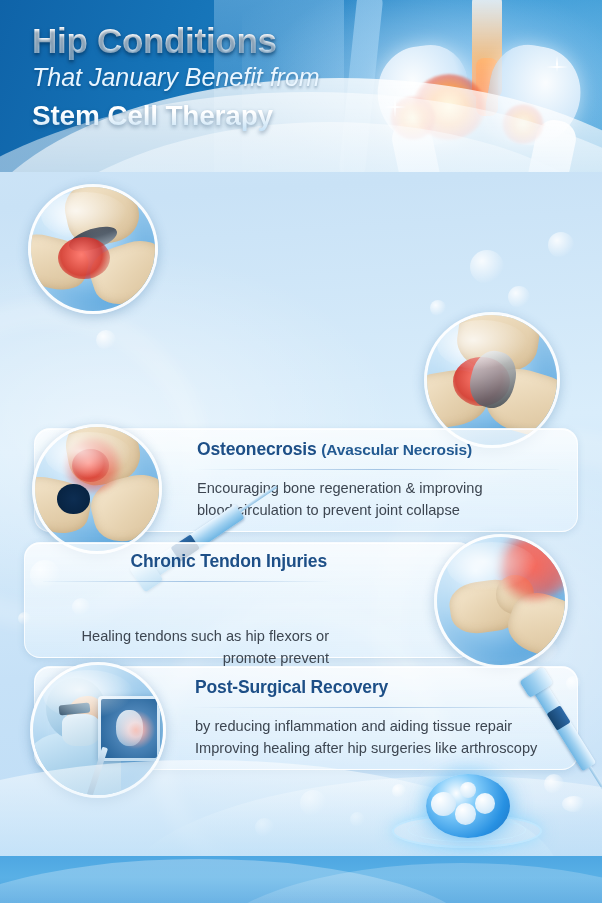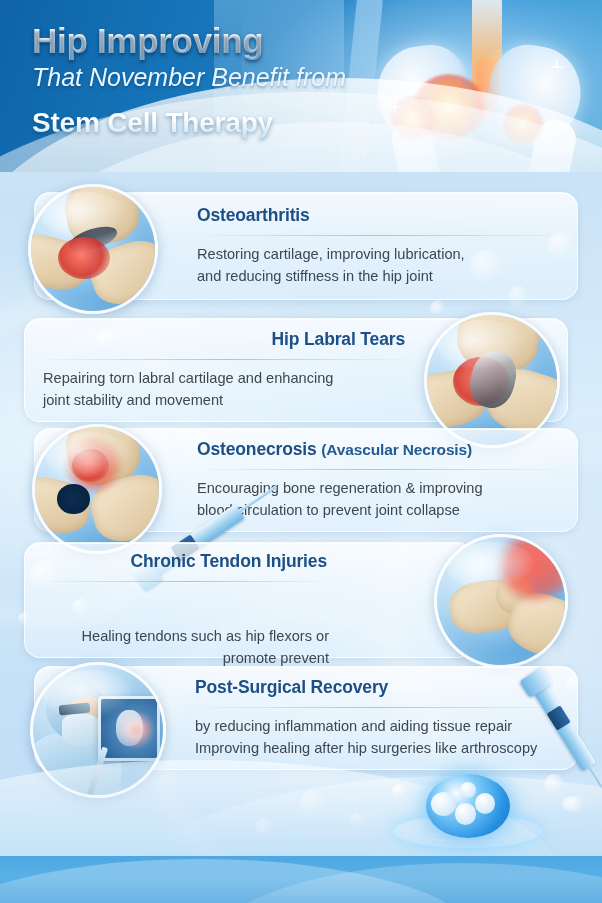--- a/index.html
+++ b/index.html
@@ -62,21 +62,21 @@
     -webkit-background-clip:text; background-clip:text; color:transparent;
     text-shadow:0 2px 3px rgba(4,48,88,.45);
     filter:drop-shadow(0 2px 2px rgba(4,48,88,.35));
   }
   .t-line2{
     font-size:25px; font-style:italic; font-weight:400; color:#eaf6ff;
     line-height:1.35; margin-top:1px;
     text-shadow:0 2px 3px rgba(4,48,88,.40);
   }
   .t-line3{
-    font-size:28px; font-weight:700; letter-spacing:-.2px; line-height:1.2; margin-top:11px;
+    font-size:28px; font-weight:700; letter-spacing:-.2px; line-height:1.2; margin-top:4px;
     background:linear-gradient(180deg,#ffffff 40%, #c2e0f6 100%);
     -webkit-background-clip:text; background-clip:text; color:transparent;
     filter:drop-shadow(0 2px 2px rgba(4,48,88,.40));
   }
 
   
   .anatomy{ position:absolute; right:0; top:0; width:275px; height:172px; overflow:hidden; }
   .spine{
     position:absolute; right:100px; top:-6px; width:30px; height:104px;
     background:linear-gradient(180deg, rgba(235,245,255,.9), rgba(255,190,120,.85) 60%, rgba(255,150,90,.85));
@@ -239,55 +239,35 @@
 
       <div style="position:absolute; right:228px; top:-10px; width:26px; height:190px; border-radius:14px; background:linear-gradient(180deg, rgba(190,225,250,.55), rgba(150,205,240,.35)); transform:rotate(6deg);"></div>
     </div>
     <div style="position:absolute; right:258px; top:0; width:130px; height:172px; background:linear-gradient(180deg, rgba(175,218,248,.35), rgba(175,218,248,.12));"></div>
 
     <div class="hdr-wave2"></div>
     <div class="hdr-wave"></div>
     <div class="hdr-wave3"></div>
 
     <div class="title-block">
-      <div class="t-line1">Hip Improving</div>
-      <div class="t-line2">That November Benefit from</div>
+      <div class="t-line1">Hip Conditions</div>
+      <div class="t-line2">That January Benefit from</div>
       <div class="t-line3">Stem Cell Therapy</div>
     </div>
   </div>
 
-  <div class="card" style="left:34px; top:192px; width:544px; height:108px;">
-    <div class="card-head" style="left:162px; top:12px;">
-      <span>Osteoarthritis</span>
-    </div>
-    <div class="rule" style="left:158px; right:18px; top:42px;"></div>
-    <div class="card-body" style="left:162px; top:50px; right:20px; text-align:left;">
-      <div>Restoring cartilage, improving lubrication,</div>
-      <div>and reducing stiffness in the hip joint</div>
-    </div>
-  </div>
   <div class="bubble" style="left:28px; top:184px; width:130px; height:130px;">
     <div class="bone" style="left:28%; top:-6%; width:58%; height:52%; transform:rotate(-12deg);"></div>
     <div class="bone" style="left:-16%; top:40%; width:62%; height:40%; transform:rotate(14deg);"></div>
     <div class="bone" style="left:48%; top:46%; width:62%; height:46%; transform:rotate(-18deg);"></div>
     <div class="cart" style="left:30%; top:34%; width:40%; height:16%; transform:rotate(-18deg); background:linear-gradient(180deg,#2a3340,#8d9aa6);"></div>
     <div class="inflam" style="left:22%; top:40%; width:42%; height:34%;"></div>
     <div class="shine"></div>
   </div>
 
-  <div class="card" style="left:24px; top:318px; width:544px; height:104px;">
-    <div class="card-head" style="left:20px; right:162px; top:10px; text-align:right;">
-      <span>Hip Labral Tears</span>
-    </div>
-    <div class="rule" style="left:18px; right:156px; top:40px; background:linear-gradient(90deg, rgba(150,190,225,.05), rgba(140,180,220,.75), rgba(150,190,225,0));"></div>
-    <div class="card-body" style="left:18px; top:48px; right:160px; text-align:left;">
-      <div>Repairing torn labral cartilage and enhancing</div>
-      <div>joint stability and movement</div>
-    </div>
-  </div>
   <div class="bubble" style="left:424px; top:312px; width:136px; height:136px;">
     <div class="bone" style="left:24%; top:-10%; width:62%; height:52%; transform:rotate(8deg);"></div>
     <div class="bone" style="left:-18%; top:44%; width:64%; height:42%; transform:rotate(-10deg);"></div>
     <div class="bone" style="left:46%; top:44%; width:66%; height:48%; transform:rotate(16deg);"></div>
     <div class="inflam" style="left:20%; top:32%; width:44%; height:38%;"></div>
     <div class="cart" style="left:34%; top:28%; width:34%; height:44%; background:linear-gradient(150deg,#eef3f7,#2b3540); border-radius:45%; transform:rotate(14deg); opacity:.85;"></div>
     <div class="shine"></div>
   </div>
 
   <div class="card" style="left:34px; top:428px; width:544px; height:104px;">

